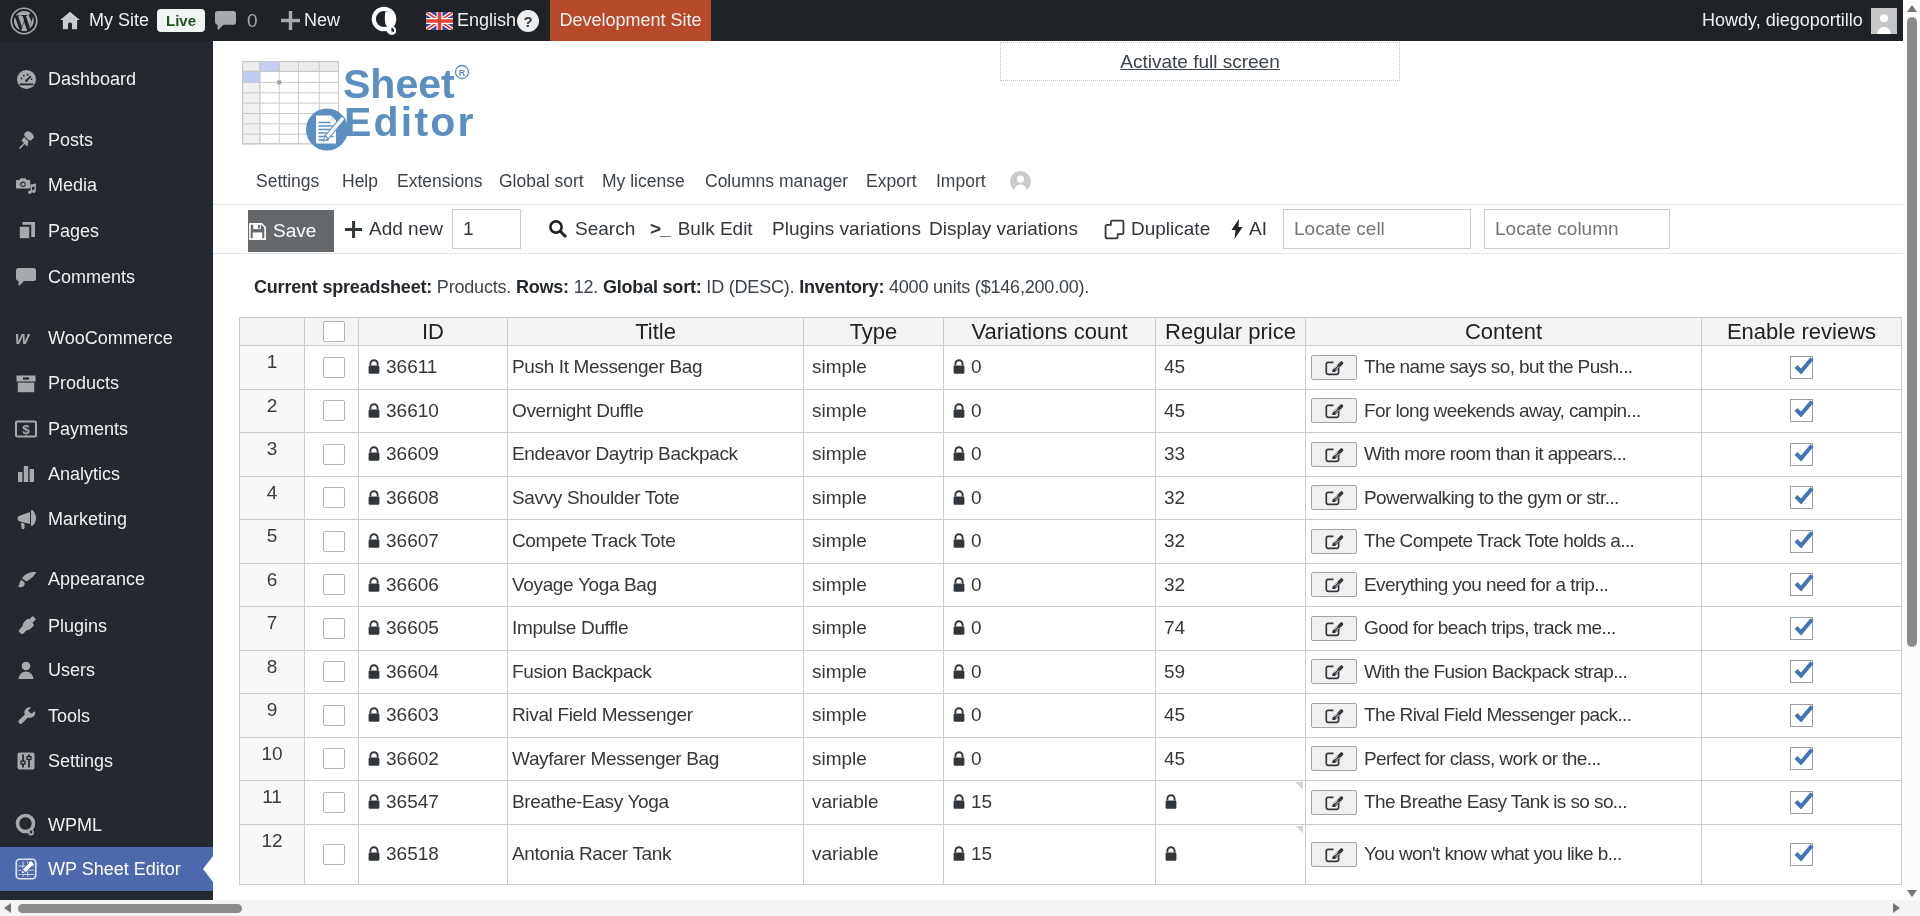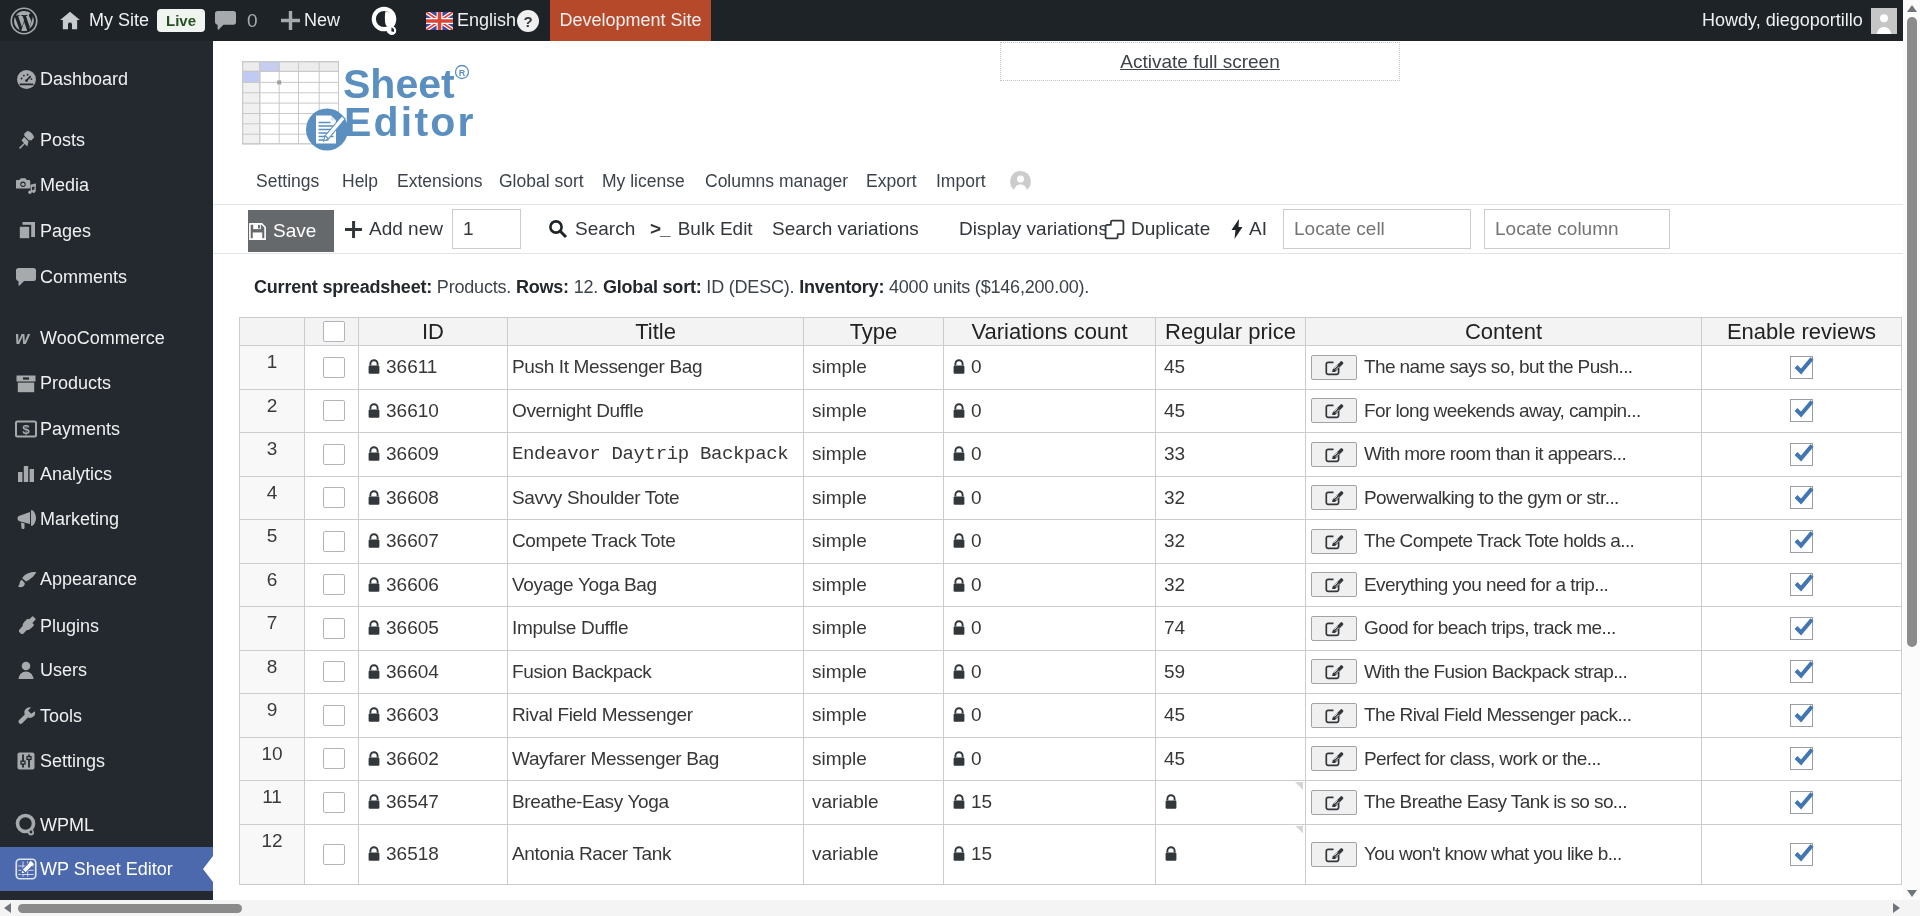--- a/index.html
+++ b/index.html
@@ -11,21 +11,21 @@
 #adminbar .item { position:absolute; top:0; height:41px; display:flex;
   align-items:center; white-space:nowrap; }
 .gray { color:#a7aaad; }
 
 #sidebar { position:absolute; left:0; top:41px; width:213px; height:860px;
   background:#23292f; color:#f0f0f1; font-size:18px; }
 .sbitem { position:absolute; left:0; width:213px; height:46px; display:flex;
   align-items:center; }
 .sbitem .ic { position:absolute; left:15px; width:22px; height:22px;
   display:flex; align-items:center; justify-content:center; }
-.sbitem .tx { position:absolute; left:40px; }
+.sbitem .tx { position:absolute; left:48px; }
 #sheetitem { background:#4c69ad; }
 
 #content { position:absolute; left:213px; top:41px; width:1690px; height:858px;
   background:#fff; color:#32373c; }
 #fullscreen { position:absolute; left:787px; top:1px; width:400px; height:39px;
   border:1px dotted #c3c4c7; display:flex; align-items:center; justify-content:center;
   font-size:19px; color:#3c434a;text-decoration:underline; }
 #fullscreen span { text-decoration:underline; }
 
 .menuitem { position:absolute; top:120px; height:40px; display:flex; align-items:center;
@@ -372,22 +372,22 @@
     <input class="tbinput" style="left: 239px; width: 69px; color: rgb(50, 55, 60);" value="1">
     <div class="tbitem" style="left:335px;">
       <svg width="20" height="20" viewBox="0 0 20 20" style="margin-right:7px;">
           <circle cx="8" cy="8" r="5.6" fill="none" stroke="#1d2327" stroke-width="2.6"></circle>
           <path d="M12.3 12.3 18 18" stroke="#1d2327" stroke-width="3"></path>
         </svg>
       Search</div>
     <div class="tbitem" style="left:437px;">
       <span style="font-weight:bold; margin-right:8px; letter-spacing:-1px;">&gt;_</span>
       Bulk Edit</div>
-    <div class="tbitem" style="left:559px;">Search variations</div>
-    <div class="tbitem" style="left:716px;margin-left:30px;">Display variations</div>
+    <div class="tbitem" style="left:559px;">Plugins variations</div>
+    <div class="tbitem" style="left:716px;">Display variations</div>
     <div class="tbitem" style="left:891px;">
       <svg width="21" height="21" viewBox="0 0 20 20" style="margin-right:6px;">
           <rect x="6.5" y="1.5" width="12" height="13" rx="1.5" fill="#fff" stroke="#32373c" stroke-width="1.7"></rect>
           <path d="M6.5 5.5H3.2A1.7 1.7 0 0 0 1.5 7.2v9.6a1.7 1.7 0 0 0 1.7 1.7h8.1a1.7 1.7 0 0 0 1.7-1.7v-2.3" fill="#fff" stroke="#32373c" stroke-width="1.7"></path>
         </svg>
       Duplicate</div>
     <div class="tbitem" style="left:1018px;">
       <svg width="13" height="20" viewBox="0 0 12 20" style="margin-right:5px;">
           <path fill="#1d2327" d="M7.5 0 0 11h4L3 20l8-12H7z"></path>
         </svg>
@@ -514,21 +514,21 @@
           <td>
             <div class="cbx"></div>
           </td>
           <td>
             <div class="cellpad"><svg class="lock" width="14" height="16" viewBox="0 0 14 16">
                 <path d="M3.4 6.5V4.8a3.6 3.6 0 0 1 7.2 0v1.7" fill="none" stroke="#32373c" stroke-width="1.9"></path>
                 <rect x="1.6" y="6.5" width="10.8" height="8.2" rx="1.2" fill="#32373c"></rect>
               </svg>36609</div>
           </td>
           <td>
-            <div class="cellpad ti" style="padding-left:4px;font-family:Liberation Mono, monospace;">Endeavor Daytrip Backpack</div>
+            <div class="cellpad ti" style="padding-left:4px;">Endeavor Daytrip Backpack</div>
           </td>
           <td>
             <div class="cellpad">simple</div>
           </td>
           <td>
             <div class="cellpad"><svg class="lock" width="14" height="16" viewBox="0 0 14 16">
                 <path d="M3.4 6.5V4.8a3.6 3.6 0 0 1 7.2 0v1.7" fill="none" stroke="#32373c" stroke-width="1.9"></path>
                 <rect x="1.6" y="6.5" width="10.8" height="8.2" rx="1.2" fill="#32373c"></rect>
               </svg>0</div>
           </td>

